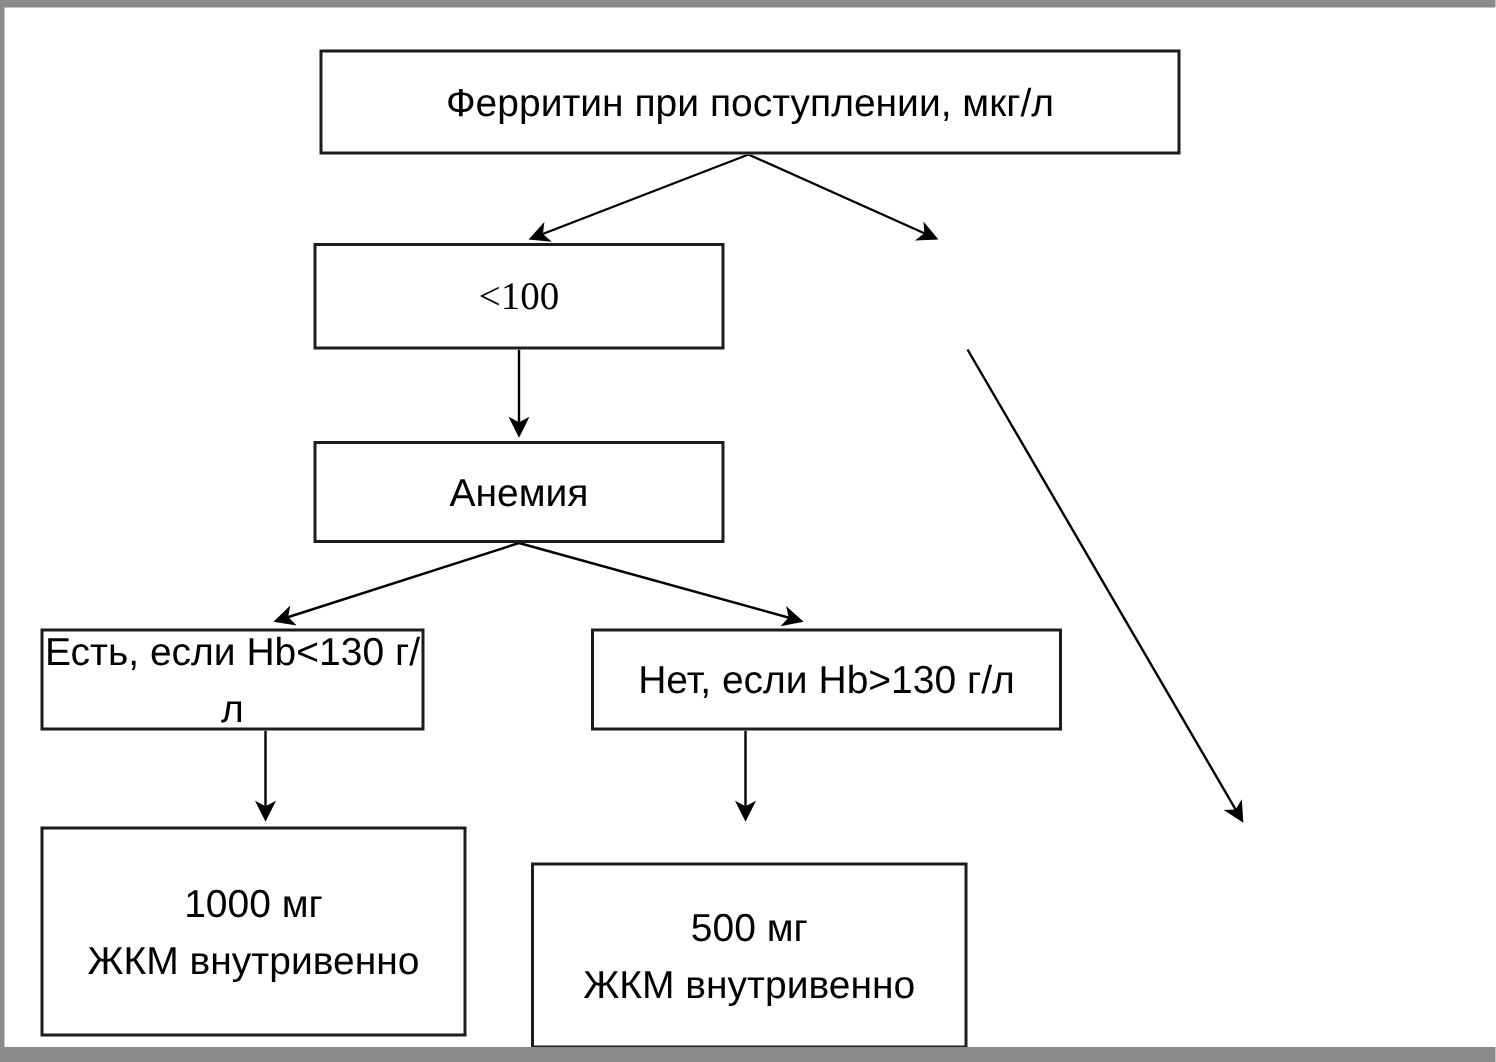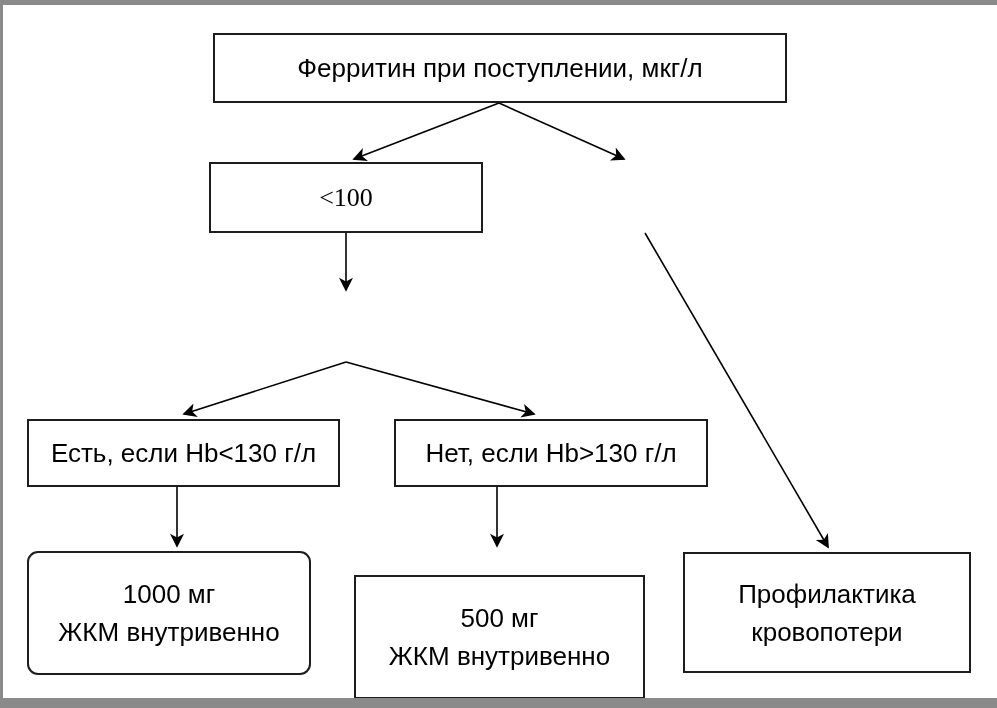--- a/index.html
+++ b/index.html
@@ -44,23 +44,23 @@
     text-align: center;
     white-space: pre-line;
     font-size: 26px;
     line-height: 38px;
     color: #000000;
   }
   .node-ferritin   { left: 213px; top: 33px;  width: 574px; height: 70px;  }
   .node-lt100      { left: 209px; top: 162px; width: 274px; height: 71px; font-family: Liberation Serif, serif;  }
   .node-gt100      { left: 513px; top: 162px; width: 274px; height: 71px;  }
   .node-anemia     { left: 209px; top: 294px; width: 274px; height: 68px;  }
-  .node-anemia-yes { left: 27px;  top: 419px; width: 313px; height: 68px;  }
+  .node-anemia-yes { left: 27px;  top: 419px; width: 256px; height: 68px;  }
   .node-anemia-no  { left: 394px; top: 419px; width: 314px; height: 68px;  }
-  .node-iron-1000  { left: 27px;  top: 551px; width: 284px; height: 124px; border-radius: 11px; }
+  .node-iron-1000  { left: 27px;  top: 551px; width: 284px; height: 140px; }
   .node-iron-500   { left: 354px; top: 551px; width: 291px; height: 124px; margin-top: 24px; }
   .node-prophylaxis{ left: 683px; top: 552px; width: 288px; height: 121px; }
 </style>
 </head>
 <body>
 
 <div class="stage">
 
   <svg class="arrows" viewBox="0 0 997 708" xmlns="http://www.w3.org/2000/svg">
     <defs>
@@ -78,28 +78,27 @@
       <line x1="497" y1="487" x2="497" y2="546" marker-end="url(#ah)"></line>
       <line x1="645" y1="233" x2="828" y2="547" marker-end="url(#ah)"></line>
     </g>
   </svg>
 
   <div class="node node-ferritin">Ферритин при поступлении, мкг/л</div>
 
   <div class="node node-lt100">&lt;100</div>
 
 
+  <div class="node node-anemia">Анемия</div>
 
   <div class="node node-anemia-yes">Есть, если Hb&lt;130 г/л</div>
 
   <div class="node node-anemia-no">Нет, если Hb&gt;130 г/л</div>
 
   <div class="node node-iron-1000">1000 мг
 ЖКМ внутривенно</div>
 
   <div class="node node-iron-500">500 мг
 ЖКМ внутривенно</div>
 
-  <div class="node node-prophylaxis">Профилактика
-кровопотери</div>
 
   <div class="frame"></div>
 </div>
 
 </body></html>

